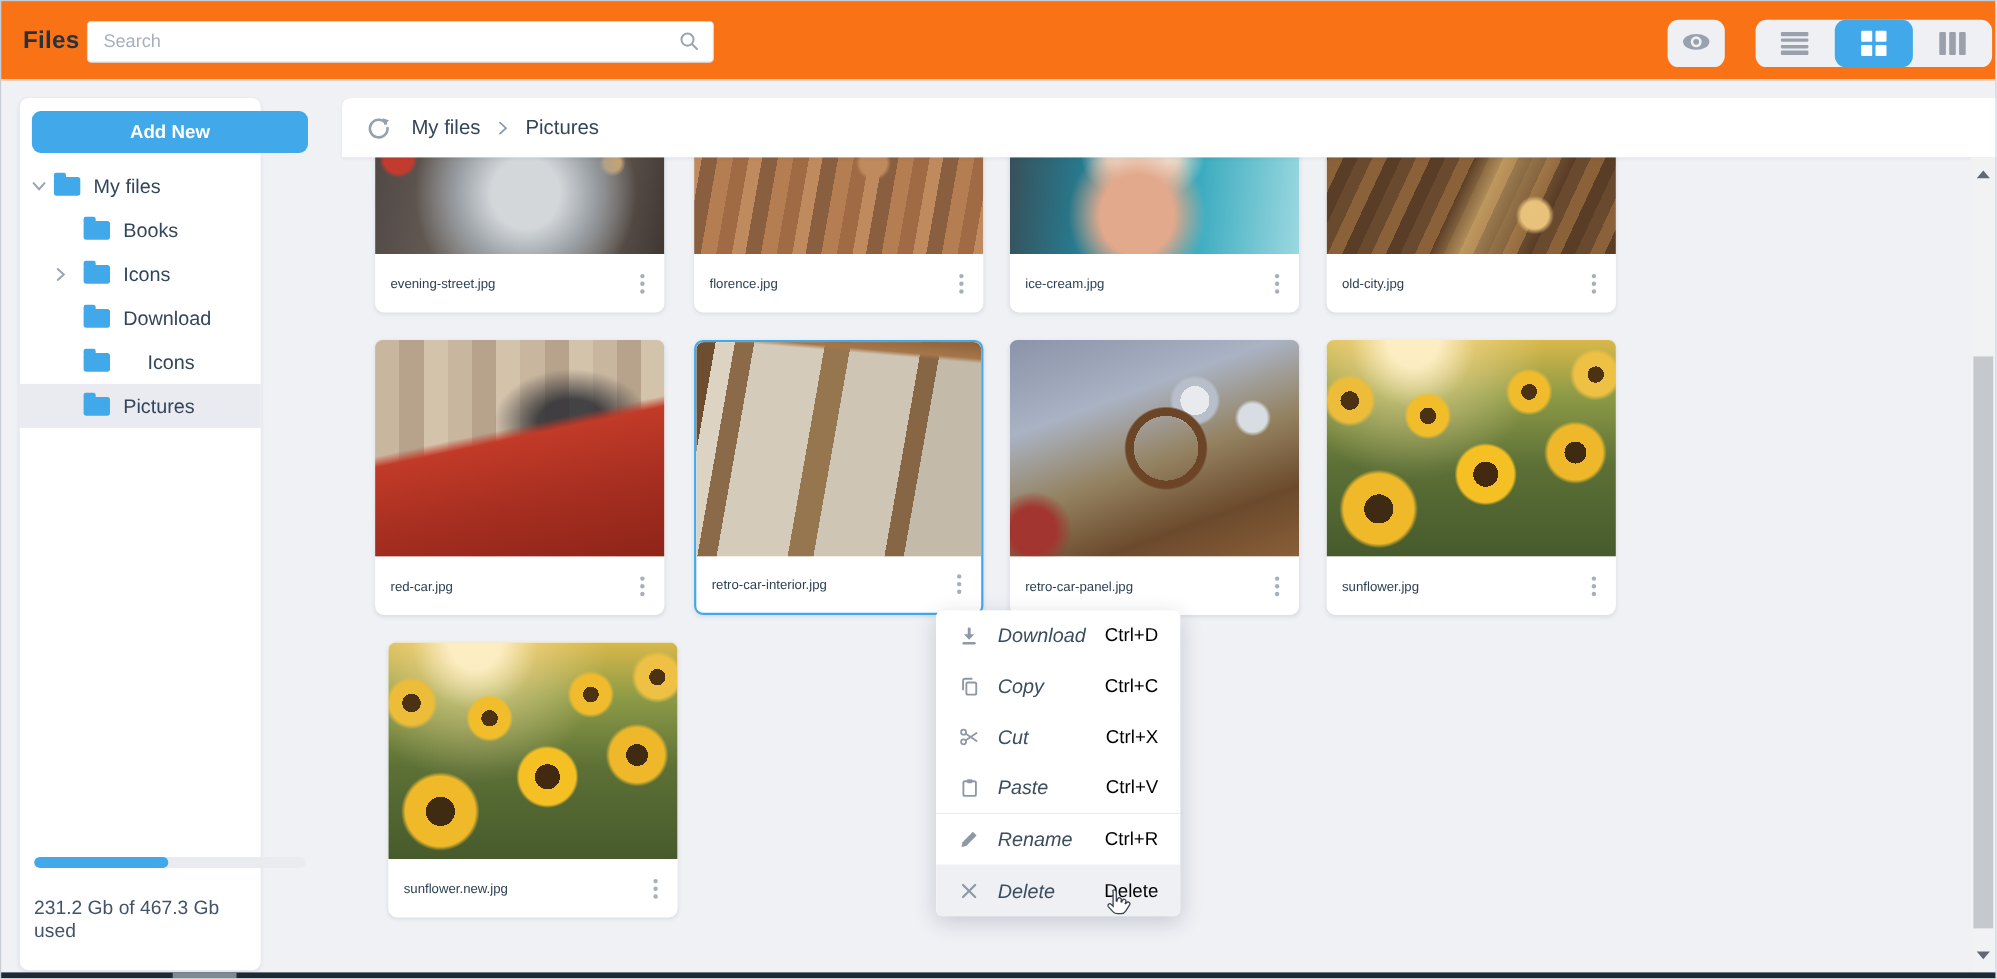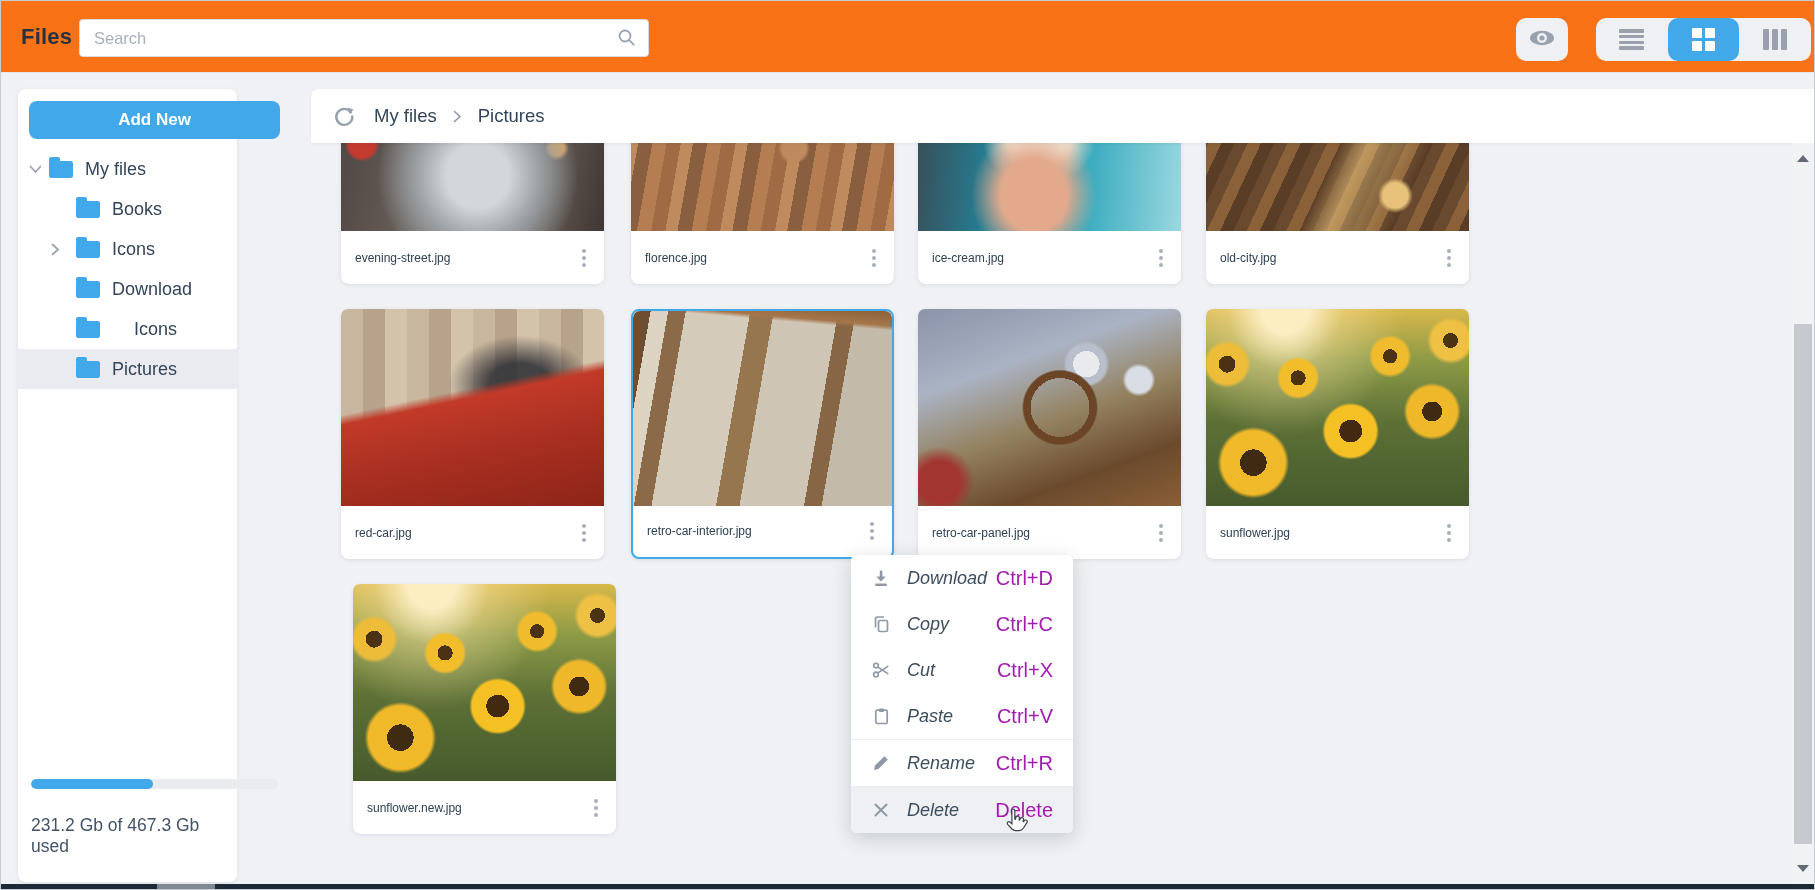--- a/index.html
+++ b/index.html
@@ -118,21 +118,21 @@
     radial-gradient(circle at 93% 16%, #4a3213 0 2.5%, #eec044 2.5% 6.5%, rgba(0,0,0,0) 8%),
     radial-gradient(ellipse at 30% 0%, rgba(255,240,200,.95) 0 9%, rgba(255,230,170,.4) 22%, rgba(0,0,0,0) 46%),
     linear-gradient(180deg, #d8b84a 0%, #8c9a46 26%, #5c7036 58%, #475a2c 100%); }
   
   .ctxmenu { position:absolute; left:540px; top:412px; width:222px; background:#fff;
     border-radius:6px; box-shadow:0 5px 20px rgba(30,40,60,.20); z-index:30; overflow:hidden; }
   .mitem { height:46px; display:flex; align-items:center; padding:0 20px; cursor:pointer; background:#fff; }
   .mitem.hl { background:#eef0f3; }
   .micon { width:22px; display:flex; }
   .mlabel { margin-left:14px; font-size:18px; color:#3c4d5e;font-style:italic; }
-  .mshort { margin-left:auto; font-size:20px; color:#a21caf; }
+  .mshort { margin-left:auto; font-size:17px; color:#000000; }
   .mdiv { height:1px; background:#eaedf1; }
   
   .cursor { position:absolute; left:692px; top:664px; z-index:40; pointer-events:none; }
   
   .vscroll { position:absolute; left:1791px; top:142px; width:22px; height:741px;
     background:#f1f2f4; z-index:15; }
   .sb-arrow { position:absolute; left:5px; width:0; height:0; cursor:pointer;
     border-left:6px solid transparent; border-right:6px solid transparent; }
   .sb-up { top:12px; border-bottom:7px solid #5f6a74; }
   .sb-down { bottom:12px; border-top:7px solid #5f6a74; }

